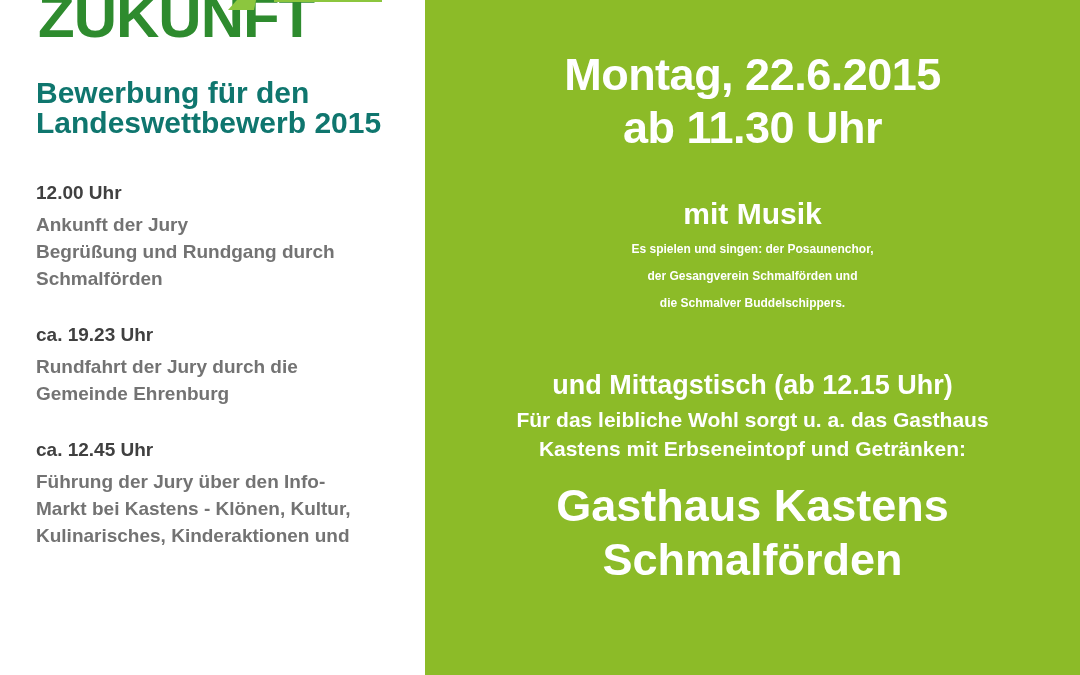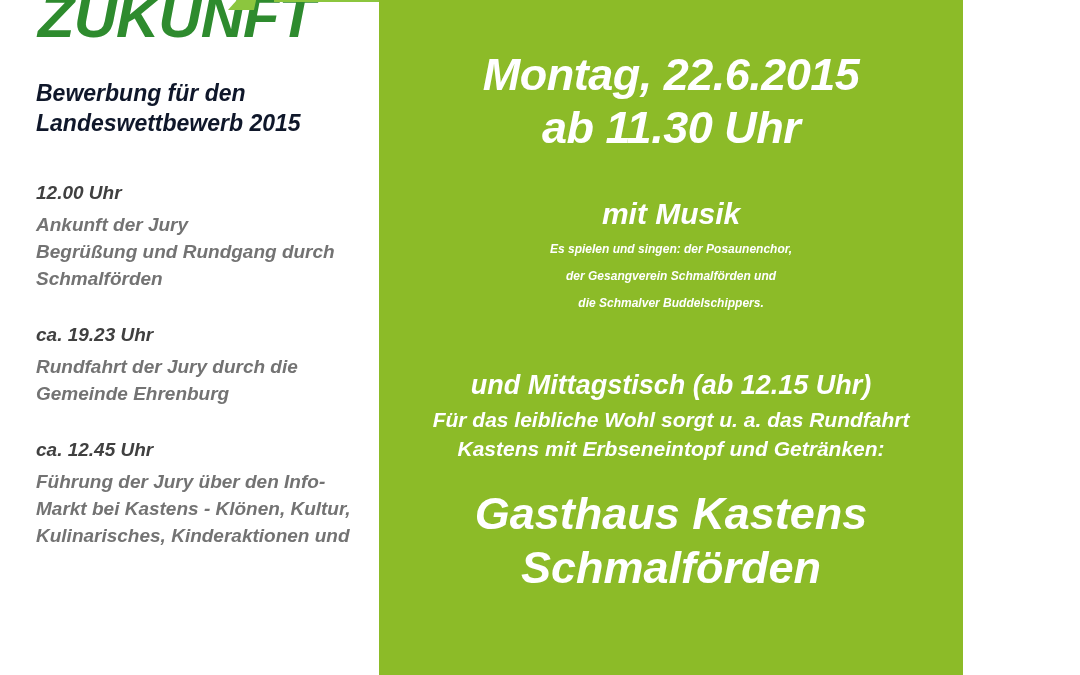--- a/index.html
+++ b/index.html
@@ -8,24 +8,23 @@
   }
   body {
     width: 1080px;
     height: 675px;
     overflow: hidden;
     background: #ffffff;
     font-family: "Liberation Sans", sans-serif;
   }
   .poster {
     position: relative;
-    width: 963px;
+    width: 1080px;
     height: 675px;
     display: flex;
-    font-style: italic;
   }
   
   .left-col {
     position: relative;
     width: 425px;
     height: 675px;
     background: #ffffff;
     box-sizing: border-box;
     padding: 0 18px 0 36px;
     overflow: hidden;
@@ -66,23 +65,23 @@
     top: -14px;
     left: 196px;
     width: 0;
     height: 0;
     border-left: 26px solid transparent;
     border-bottom: 38px solid #8cc63e;
     transform: skewX(-12deg);
   }
   .subtitle {
     margin-top: 22px;
-    font-size: 23px;
-    font-weight: bold;
-    color: #0f172a;
+    font-size: 30px;
+    font-weight: bold;
+    color: #0f766e;
     line-height: 30px;
   }
   .schedule {
     margin-top: 42px;
   }
   .sched-item {
     margin-bottom: 30px;
   }
   .sched-time {
     font-size: 19px;
@@ -133,21 +132,21 @@
     font-weight: bold;
     line-height: 32px;
   }
   .lunch-body {
     margin-top: 4px;
     font-size: 21px;
     font-weight: bold;
     line-height: 29px;
   }
   .venue {
-    margin-top: 24px;
+    margin-top: 16px;
     font-size: 45px;
     font-weight: bold;
     line-height: 54px;
   }
 </style>
 </head>
 <body>
 
 <div class="poster">
 
@@ -199,21 +198,21 @@
 
     <div class="music-head">mit Musik</div>
     <div class="music-body">
       <div>Es spielen und singen: der Posaunenchor,</div>
       <div>der Gesangverein Schmalförden und</div>
       <div>die Schmalver Buddelschippers.</div>
     </div>
 
     <div class="lunch-head">und  Mittagstisch (ab 12.15 Uhr)</div>
     <div class="lunch-body">
-      <div>Für das leibliche Wohl sorgt u. a. das Rundfahrt</div>
+      <div>Für das leibliche Wohl sorgt u. a. das Gasthaus</div>
       <div>Kastens mit Erbseneintopf und Getränken:</div>
     </div>
 
     <div class="venue">
       <div>Gasthaus Kastens</div>
       <div>Schmalförden</div>
     </div>
 
   </div>
 </div>

